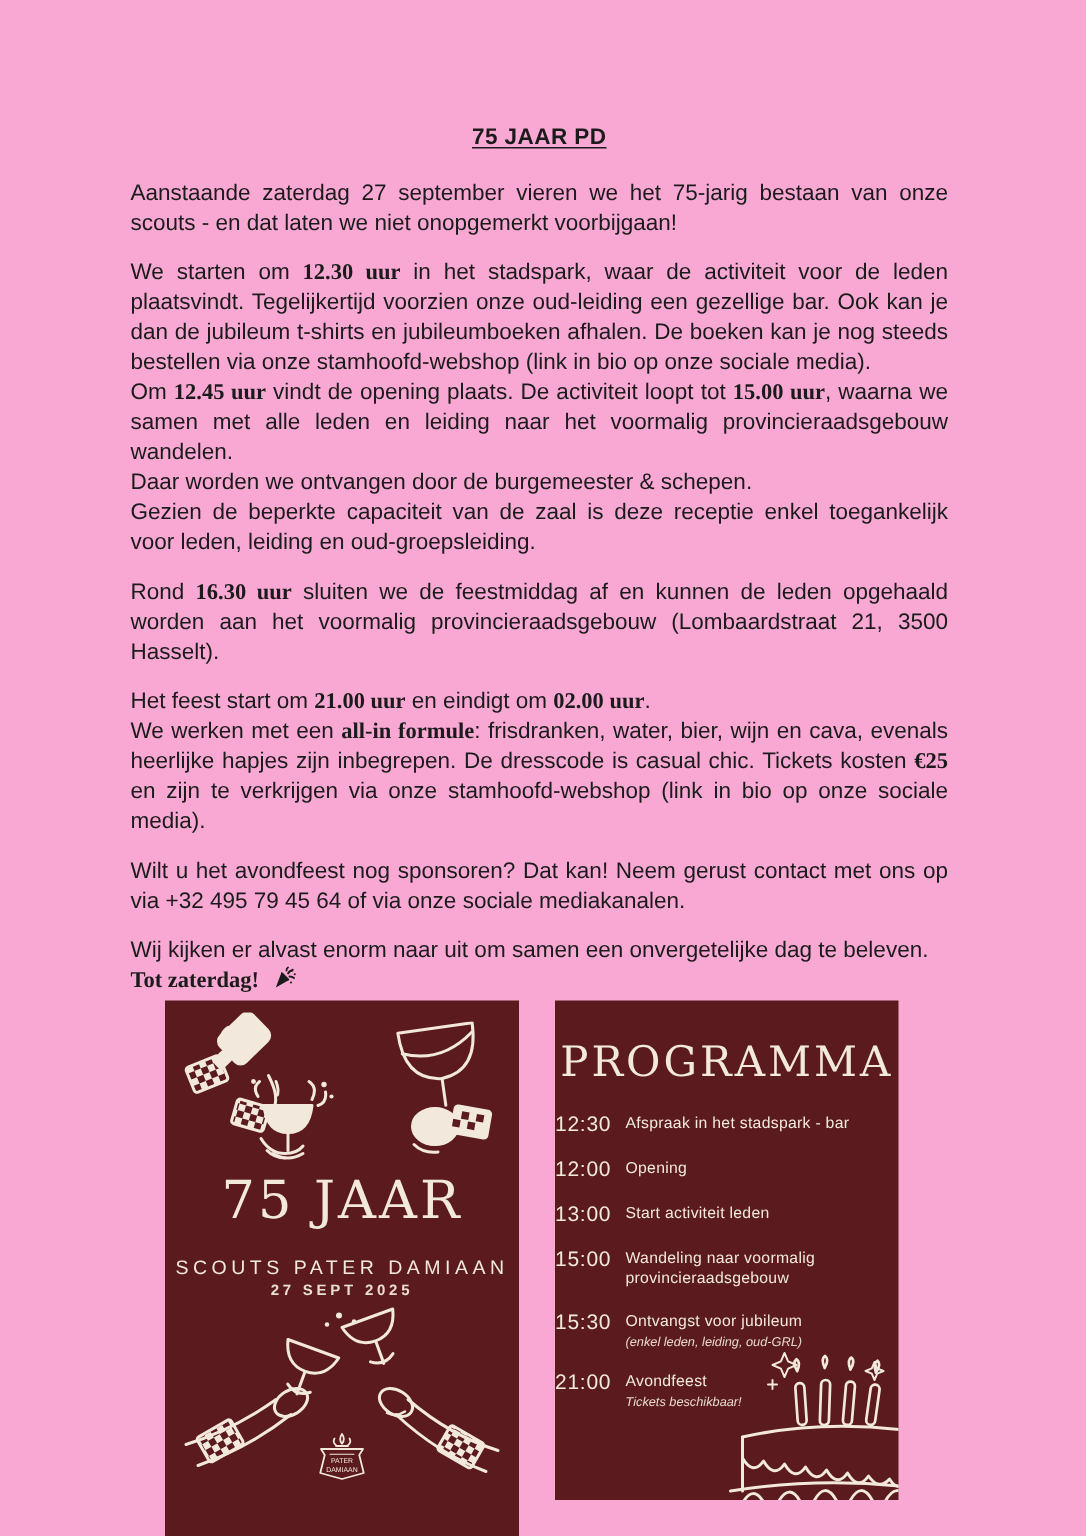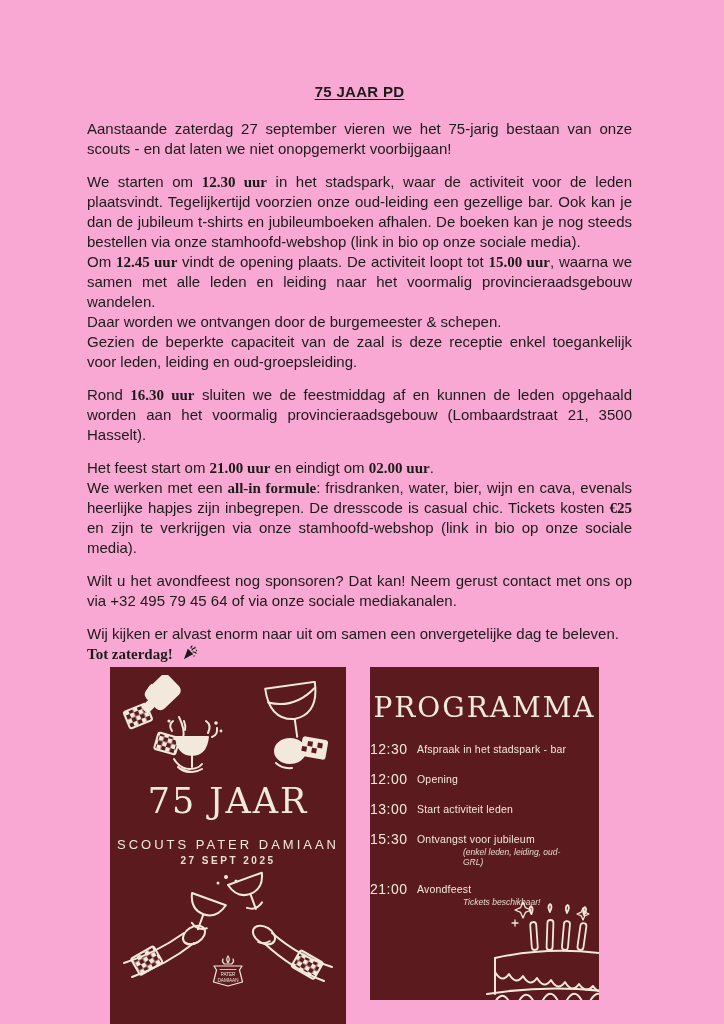--- a/index.html
+++ b/index.html
@@ -29,21 +29,21 @@
            font-size:10px;letter-spacing:2.5px;font-weight:bold;opacity:.95;}
   .ill-toast{position:absolute;left:12px;top:204px;}
   .badge{position:absolute;left:50%;transform:translateX(-50%);top:288px;}
   .pr-title{margin:24px 0 0 0;text-align:center;font-family:"DejaVu Serif",serif;
             font-weight:normal;font-size:28px;letter-spacing:2px;}
   .schedule{margin-top:17px;position:relative;z-index:2;}
   .sch-row{display:flex;margin-bottom:14px;}
   .sch-time{flex:none;width:45px;font-size:14px;letter-spacing:.5px;}
   .sch-body{margin-left:2px;padding-top:2px;width:163px;}
   .sch-label{font-size:10.5px;line-height:13px;letter-spacing:.2px;}
-  .sch-note{font-size:8.5px;font-style:italic;opacity:.92;margin-top:1px;margin-left:46px;}
+  .sch-note{font-size:8.5px;font-style:italic;opacity:.92;margin-top:1px;}
   .ill-cake{position:absolute;right:-12px;bottom:-6px;z-index:1;}
   #chk rect{fill:var(--poster-ink,#F2E9DC);}
 </style>
 </head>
 <body>
 
 <svg width="0" height="0" style="position:absolute" aria-hidden="true">
   <defs>
     <pattern id="chk" width="9" height="9" patternUnits="userSpaceOnUse">
       <rect width="4.5" height="4.5"></rect>
@@ -168,20 +168,26 @@
               <div class="sch-label">Opening</div>
             </div>
           </div>
           <div class="sch-row">
             <div class="sch-time">13:00</div>
             <div class="sch-body">
               <div class="sch-label">Start activiteit leden</div>
             </div>
           </div>
           <div class="sch-row">
+            <div class="sch-time">15:00</div>
+            <div class="sch-body">
+              <div class="sch-label">Wandeling naar voormalig provincieraadsgebouw</div>
+            </div>
+          </div>
+          <div class="sch-row">
             <div class="sch-time">15:30</div>
             <div class="sch-body">
               <div class="sch-label">Ontvangst voor jubileum</div>
               <div class="sch-note">(enkel leden, leiding, oud-GRL)</div>
             </div>
           </div>
           <div class="sch-row">
             <div class="sch-time">21:00</div>
             <div class="sch-body">
               <div class="sch-label">Avondfeest</div>

